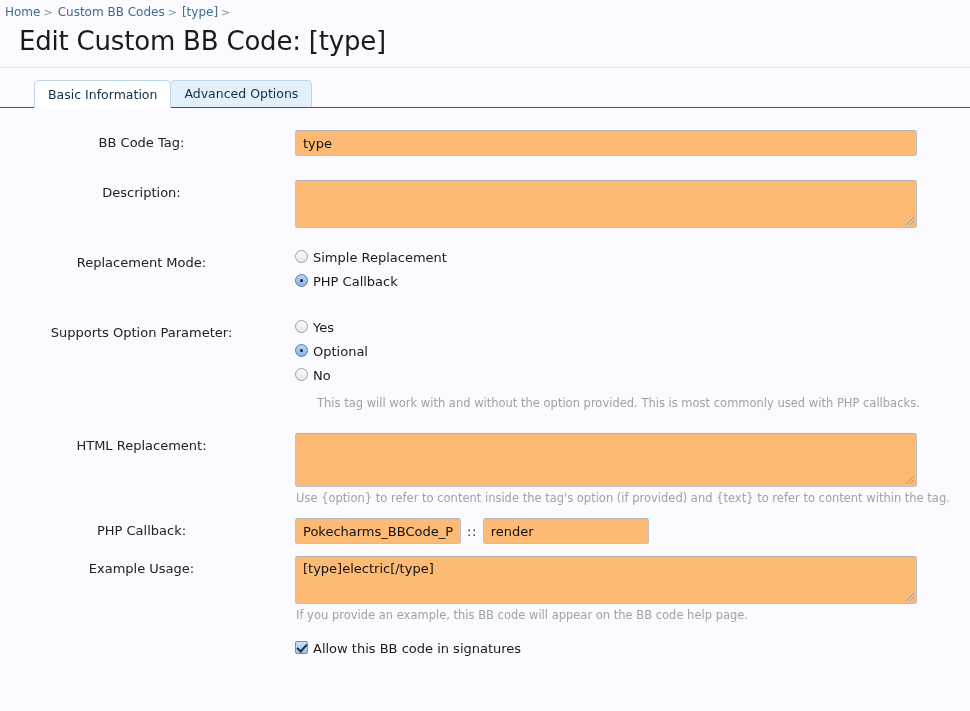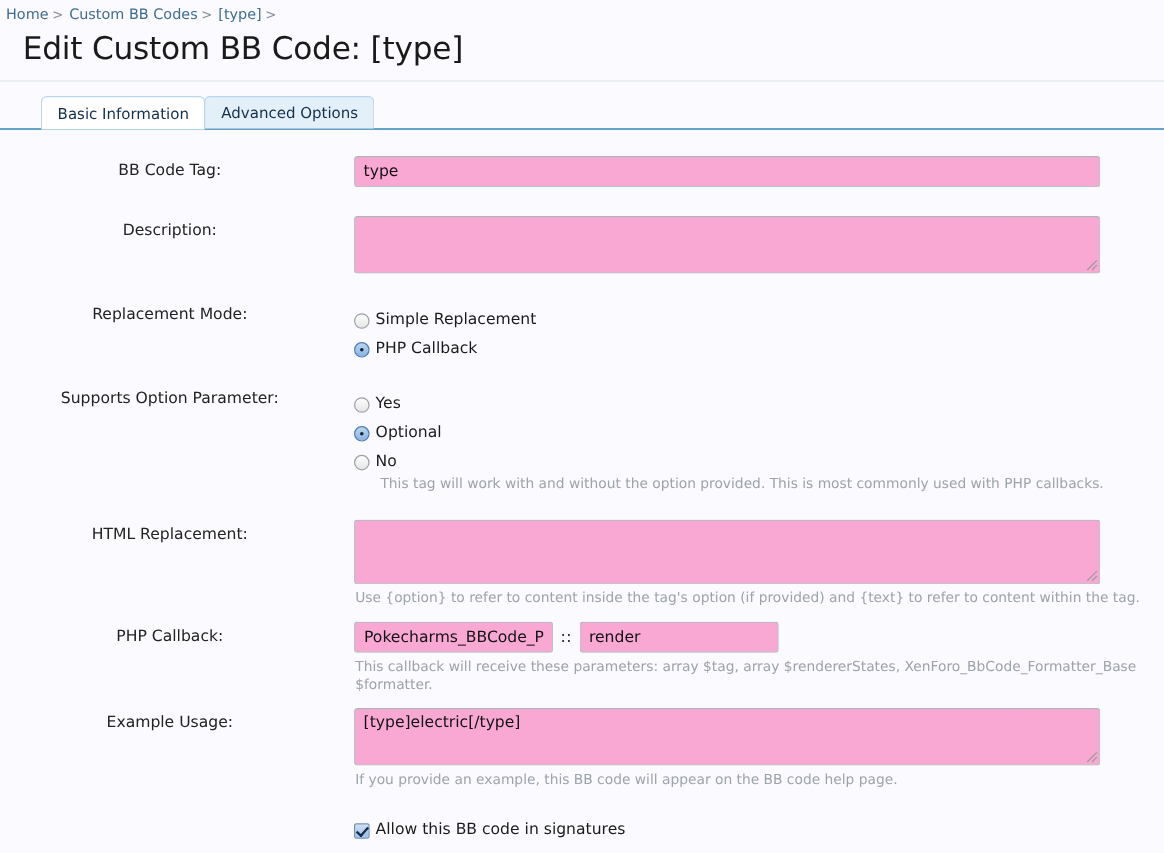--- a/index.html
+++ b/index.html
@@ -104,21 +104,21 @@
   .ctrl { flex: 1 1 auto; padding-right: 0; }
 
   .txt {
     display: block;
     width: 622px;
     height: 26px;
     padding: 2px 7px;
     font-size: 13px;
     font-family: "DejaVu Sans", sans-serif;
     color: #111;
-    background: #f9a8d4;
+    background: #fdba74;
     border: 1px solid #bcc1c7;
     border-top-color: #b0b5bb;
     border-radius: 3px;
     outline: none;
   }
   textarea.txt {
     height: 48px;
     resize: none;
     line-height: 16px;
     padding-top: 4px;
@@ -137,21 +137,21 @@
     font-size: 11.5px;
     color: #9da3aa;
     line-height: 15px;
     padding: 4px 0 0 1px;
   }
   .hint.indent { padding-left: 22px; }
 
   
   .opt {
     display: flex;
-    align-items: flex-end;
+    align-items: flex-start;
     height: 24px;
     font-size: 13px;
     color: #1a1a1a;
   }
   .radio {
     width: 13px; height: 13px;
     border-radius: 50%;
     border: 1px solid #9aa0a6;
     background: linear-gradient(#fdfdfd, #e6e6e6);
     margin-right: 5px;
@@ -305,21 +305,20 @@
   <div class="row-spacer-sm"></div>
 
   <div class="row">
     <div class="lbl">PHP Callback:</div>
     <div class="ctrl">
       <div class="cb-row">
         <input class="txt" type="text" value="Pokecharms_BBCode_Poken" style="">
         <span class="cb-sep">::</span>
         <input class="txt second" type="text" value="render" style="">
       </div>
-      <div class="hint">This callback will receive these parameters: array $tag, array $rendererStates, XenForo_BbCode_Formatter_Base $formatter.</div>
     </div>
   </div>
 
   <div class="row-spacer-sm"></div>
 
   <div class="row">
     <div class="lbl">Example Usage:</div>
     <div class="ctrl">
       <div class="ta-wrap">
         <textarea class="txt" style="">[type]electric[/type]</textarea>

